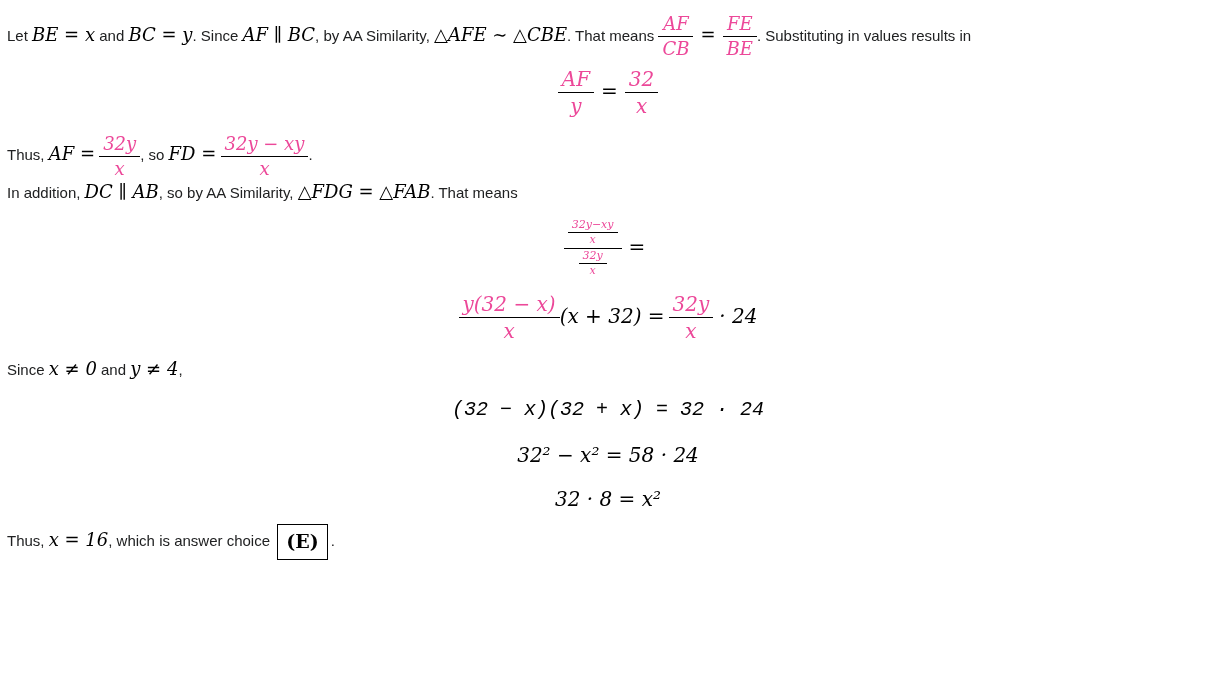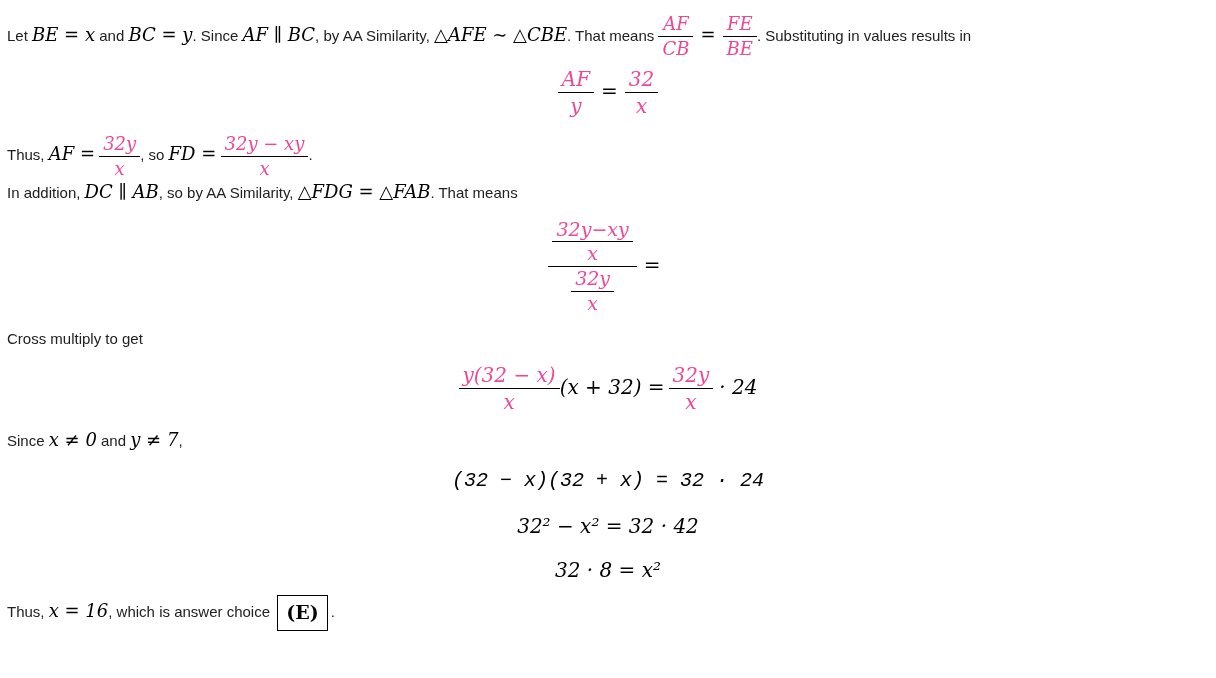--- a/index.html
+++ b/index.html
@@ -60,21 +60,21 @@
   }
   .frac > .num {
     display: block;
     border-bottom: 1.4px solid #000;
     padding: 0 4px 1px;
   }
   .frac > .den {
     display: block;
     padding: 1px 4px 0;
   }
-  .frac.small { font-size: 19px; line-height: 1.15; }
+  .frac.small { font-size: 11px; line-height: 1.15; }
   .frac.small > .num { border-bottom-width: 1px; }
 
   
   .p1  { margin-top: 13px; }
   .eq1 { margin-top: 8px; }
   .p2  { margin-top: 15px; }
   .p3  { }
   .eq2 { margin-top: 14px; }
   .p4  { margin-top: 13px; }
   .eq3 { margin-top: 14px; }
@@ -116,37 +116,34 @@
   </div>
 
   <div class="para p3">
     <span>In addition, </span><span class="math">DC ∥ AB</span><span>, so by AA Similarity, </span><span class="math">△FDG = △FAB</span><span>. That means</span>
   </div>
 
   <div class="display eq2">
     <span class="frac"><span class="num"><span class="frac small"><span class="num">32y−xy</span><span class="den">x</span></span></span><span class="den"><span class="frac small"><span class="num">32y</span><span class="den">x</span></span></span></span><span class="mrel">=</span>
   </div>
 
-  <div class="para p4">
-    <span>Cross multiply to get</span>
-  </div>
 
   <div class="display eq3">
     <span class="frac"><span class="num">y(32 − x)</span><span class="den">x</span></span><span class="mmid">(x + 32) =</span><span class="frac"><span class="num">32y</span><span class="den">x</span></span><span class="mtail">· 24</span>
   </div>
 
   <div class="para p5">
-    <span>Since </span><span class="math">x ≠ 0</span><span> and </span><span class="math">y ≠ 7</span><span>,</span>
+    <span>Since </span><span class="math">x ≠ 0</span><span> and </span><span class="math">y ≠ 4</span><span>,</span>
   </div>
 
   <div class="display eq4">
     <span>(32 − x)(32 + x) = 32 · 24</span>
   </div>
   <div class="display eq5">
-    <span>32² − x² = 32 · 42</span>
+    <span>32² − x² = 58 · 24</span>
   </div>
   <div class="display eq6">
     <span>32 · 8 = x²</span>
   </div>
 
   <div class="para p6">
     <span>Thus, </span><span class="math">x = 16</span><span>, which is answer choice </span><span class="boxed-answer">(E)</span><span>.</span>
   </div>
 
 </div>

